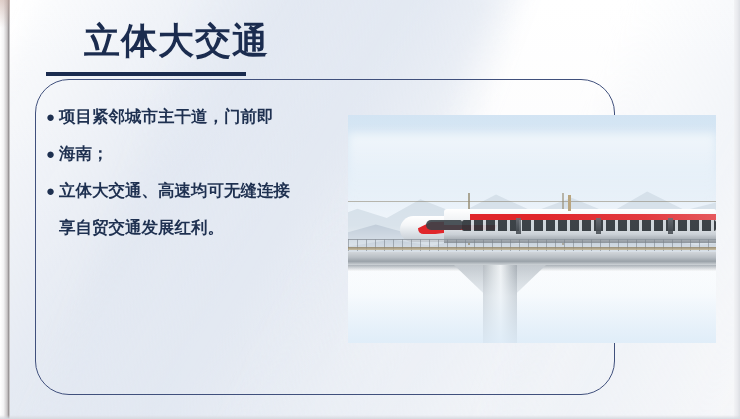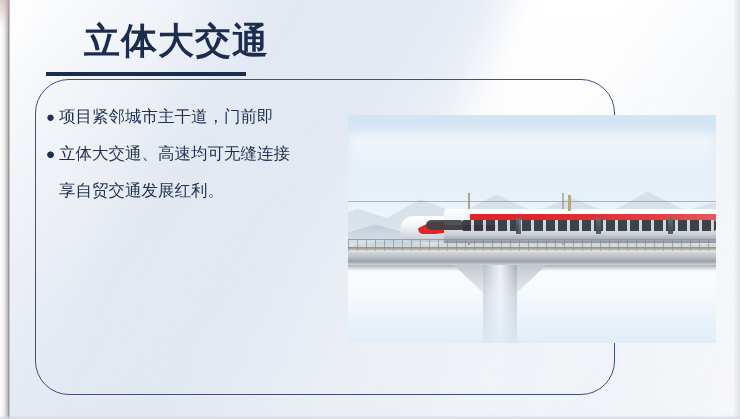--- a/index.html
+++ b/index.html
@@ -138,20 +138,21 @@
     position: absolute;
     left: 0;
     top: 0;
     font-size: 15px;
     line-height: 37px;
     color: #1e3050;
   }
   .bullet-line {
     display: block;
     white-space: nowrap;
+    font-weight: bold;
   }
 
   
   #photo {
     position: absolute;
     left: 348px;
     top: 115px;
     width: 368px;
     height: 228px;
     overflow: hidden;
@@ -370,20 +371,21 @@
 
   <div id="bullets">
 
     <div class="bullet-item">
       <span class="bullet-dot">●</span>
       <span class="bullet-line">项目紧邻城市主干道，门前即</span>
     </div>
 
     <div class="bullet-item">
       <span class="bullet-dot">●</span>
+      <span class="bullet-line">海南；</span>
     </div>
 
     <div class="bullet-item">
       <span class="bullet-dot">●</span>
       <span class="bullet-line">立体大交通、高速均可无缝连接</span>
       <span class="bullet-line">享自贸交通发展红利。</span>
     </div>
 
   </div>
 

